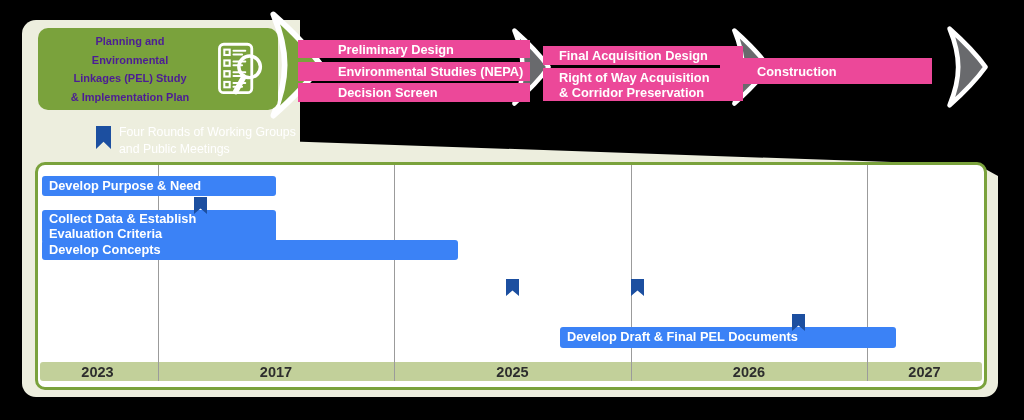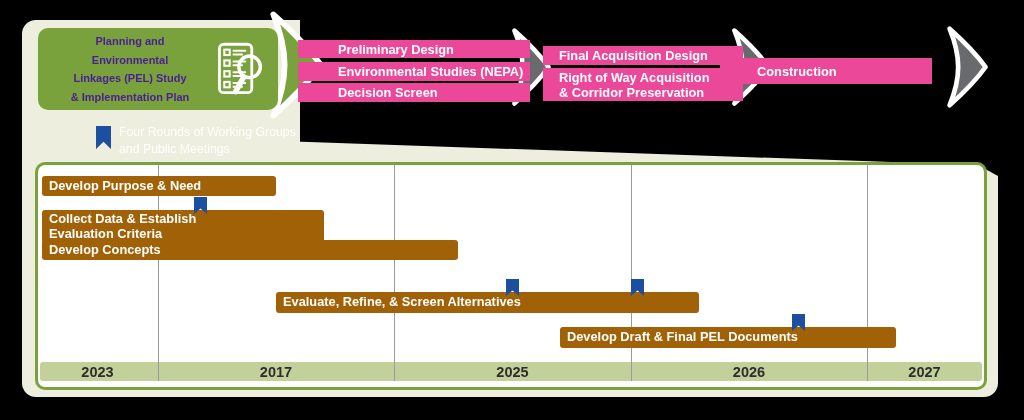--- a/index.html
+++ b/index.html
@@ -50,21 +50,21 @@
   }
   .gridline{width:1px;background:#9b9b9b;top:165px;}
   .axis-band{
     left:40px;top:362px;width:942px;height:19px;background:#c2d09a;border-radius:3px;
   }
   .year-label{
     top:363px;color:#2d2d2d;font-weight:bold;font-size:14.5px;line-height:18px;
     transform:translateX(-50%);
   }
   .task-bar{
-    background:#a16207;border-radius:3px;color:#fff;font-weight:bold;font-size:12.8px;
+    background:#3b82f6;border-radius:3px;color:#fff;font-weight:bold;font-size:12.8px;
     line-height:14.5px;display:flex;align-items:center;padding-left:7px;box-sizing:border-box;
     white-space:pre-line;
   }
   .milestone{width:13px;height:17px;}
 </style>
 </head>
 <body>
 
 <div class="stage">
 
@@ -132,22 +132,21 @@
     <div class="abs gridline" style="left: 158px; height: 216px; z-index: 4;"></div>
     <div class="abs gridline" style="left: 394px; height: 216px; z-index: 4;"></div>
     <div class="abs gridline" style="left: 631px; height: 216px; z-index: 4;"></div>
     <div class="abs gridline" style="left: 867px; height: 216px; z-index: 4;"></div>
     <div class="abs year-label" style="left: 97.5px; z-index: 5;">2023</div>
     <div class="abs year-label" style="left: 276px; z-index: 5;">2017</div>
     <div class="abs year-label" style="left: 512.5px; z-index: 5;">2025</div>
     <div class="abs year-label" style="left: 749px; z-index: 5;">2026</div>
     <div class="abs year-label" style="left: 924.5px; z-index: 5;">2027</div>
     <div class="abs task-bar" style="left: 42px; top: 176px; width: 234px; height: 20px; z-index: 5;">Develop Purpose &amp; Need</div>
-    <div class="abs task-bar" style="left: 42px; top: 210px; width: 282px; height: 33px; z-index: 5;">Collect Data &amp; Establish
+    <div class="abs task-bar" style="left: 42px; top: 210px; width: 234px; height: 33px; z-index: 5;">Collect Data &amp; Establish
 Evaluation Criteria</div>
     <div class="abs task-bar" style="left: 42px; top: 240px; width: 416px; height: 20px; z-index: 5;">Develop Concepts</div>
-    <div class="abs task-bar" style="left: 276px; top: 292px; width: 423px; height: 21px; z-index: 5;">Evaluate, Refine, &amp; Screen Alternatives</div>
     <div class="abs task-bar" style="left: 560px; top: 327px; width: 336px; height: 21px; z-index: 5;">Develop Draft &amp; Final PEL Documents</div>
     <div class="abs bookmark milestone" style="left: 194px; top: 197px; z-index: 6;"></div>
     <div class="abs bookmark milestone" style="left: 506px; top: 279px; z-index: 6;"></div>
     <div class="abs bookmark milestone" style="left: 631px; top: 279px; z-index: 6;"></div>
     <div class="abs bookmark milestone" style="left: 792px; top: 314px; z-index: 6;"></div>
   </div>
 
 </body></html>

